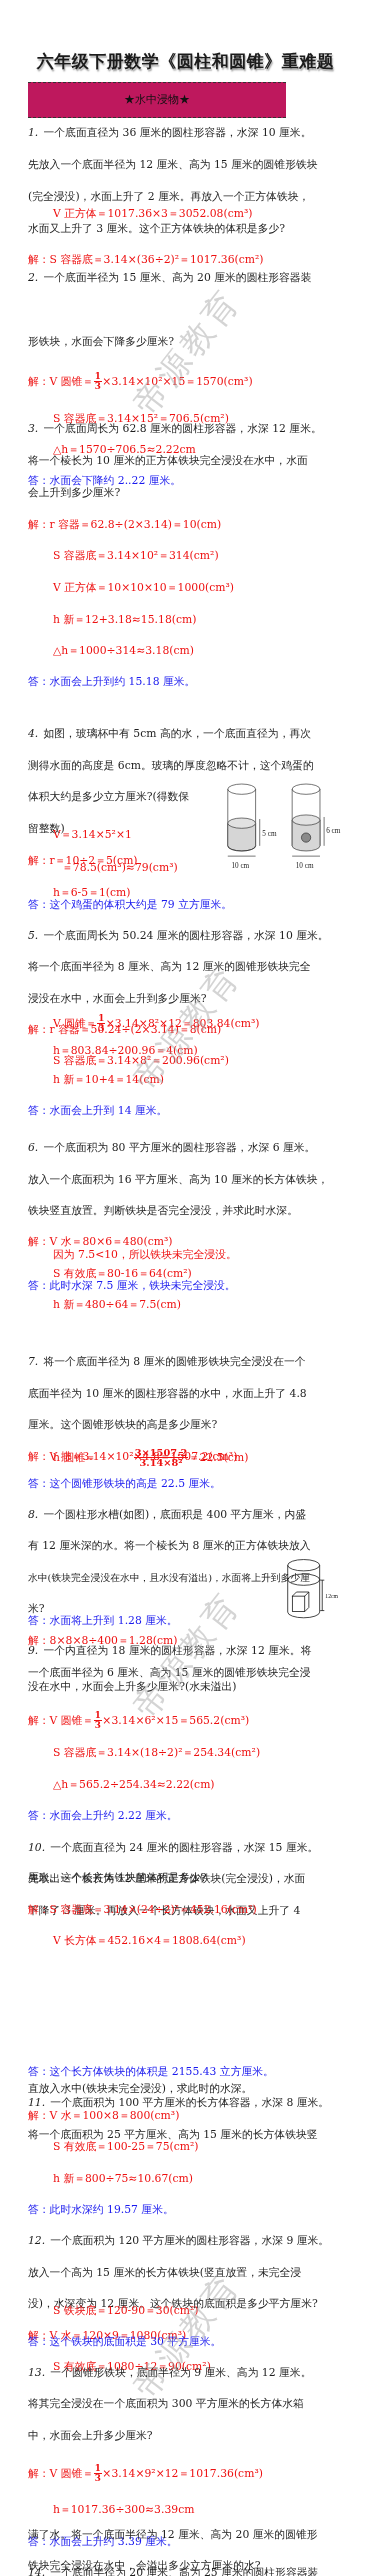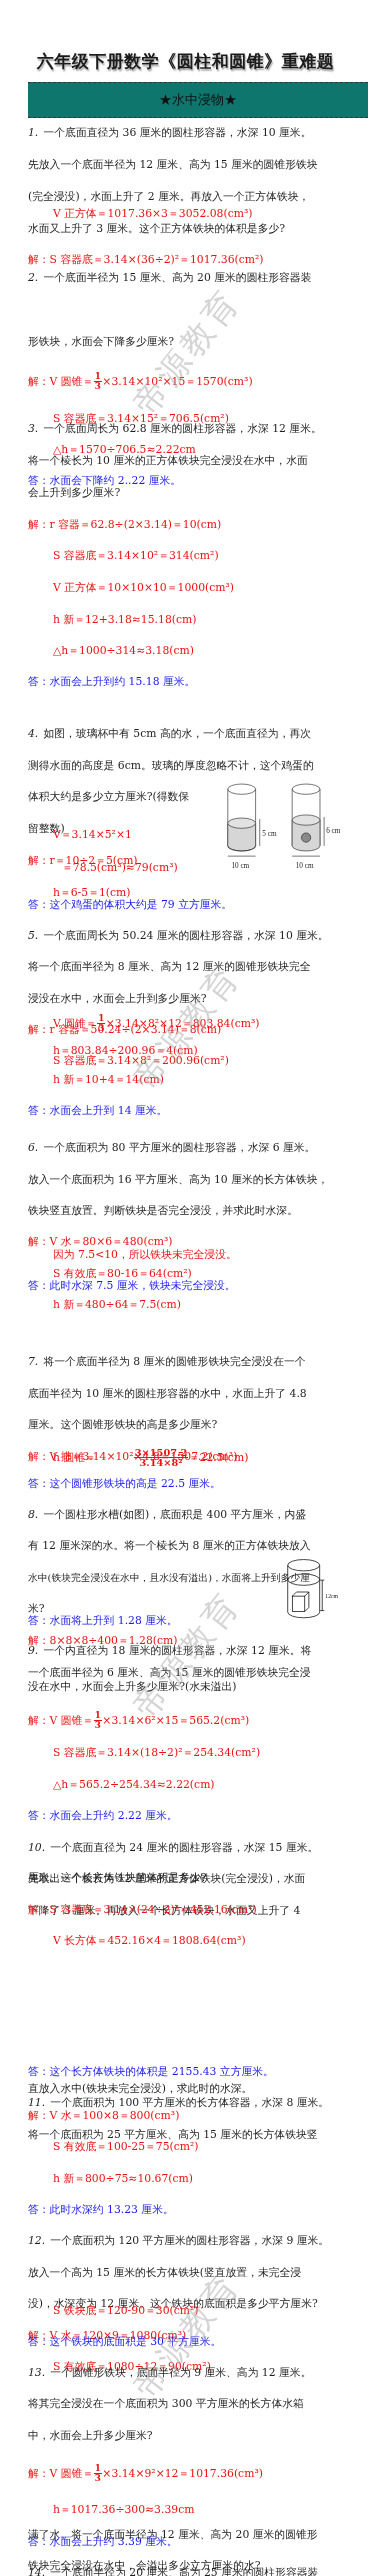--- a/index.html
+++ b/index.html
@@ -3,23 +3,23 @@
 <meta charset="utf-8">
 <style>
   html, body { margin:0; padding:0; background:#ffffff; }
   body { width:371px; height:3957px; position:relative; overflow:hidden;
          font-family:"DejaVu Serif","Liberation Serif",serif; color:#1a1a1a; }
   .page { position:absolute; left:0; top:0; width:371px; height:3957px; }
   .title { position:absolute; left:0; width:371px; top:50px; text-align:center;
            font-family:"DejaVu Sans","Liberation Sans",sans-serif; font-weight:bold;
            font-size:17px; letter-spacing:0.5px; color:#1b1b1b;
            text-shadow:1px 1.5px 1.5px rgba(0,0,0,0.35); }
-  .section-band { position:absolute; left:28px; width:340px; top:82px; height:34px;
-           background:#0f766e; border-top:0.5px dashed #333; border-bottom:0.5px dashed #333;
-           text-align:center; line-height:34px; font-size:13px; color:#111; }
+  .section-band { position:absolute; left:28px; width:258px; top:82px; height:34px;
+           background:#be185d; border-top:0.5px dashed #333; border-bottom:0.5px dashed #333;
+           text-align:center; line-height:34px; font-size:11px; color:#111; }
   .line { position:absolute; left:28px; width:319px; font-size:10.8px; white-space:nowrap; line-height:15.5px; }
   .q { color:#1e1e1e; }
   .qnum { font-style:italic; margin-right:5.2px; }
   .sol { color:#ee1111; }
   .sol.indent { left:53px; }
   .sol.indent2 { left:62px; }
   .ans { color:#1a1aee; }
   .frac { display:inline-block; vertical-align:middle; text-align:center; font-weight:bold; font-size:8.8px; line-height:9.3px; margin:0 0.5px; }
   .frac .num { display:block; border-bottom:1px solid #ee1111; padding:0 1px; }
   .frac .den { display:block; }
@@ -161,21 +161,21 @@
   <div class="line sol" style="top:1902px">解：S 容器底＝3.14×(24÷2)²＝452.16(cm²)</div>
   <div class="line sol indent" style="top:1933px">V 长方体＝452.16×4＝1808.64(cm³)</div>
   <div class="line ans" style="top:2064px">答：这个长方体铁块的体积是 2155.43 立方厘米。</div>
 
   <div class="line q" style="top:2095px"><span class="qnum">11.</span><span>一个底面积为 100 平方厘米的长方体容器，水深 8 厘米。</span></div>
   <div class="line q" style="top:2127px">将一个底面积为 25 平方厘米、高为 15 厘米的长方体铁块竖</div>
   <div class="line q" style="top:2081px;top:2081px">直放入水中(铁块未完全浸没)，求此时的水深。</div>
   <div class="line sol" style="top:2108px">解：V 水＝100×8＝800(cm³)</div>
   <div class="line sol indent" style="top:2139px">S 有效底＝100-25＝75(cm²)</div>
   <div class="line sol indent" style="top:2171px">h 新＝800÷75≈10.67(cm)</div>
-  <div class="line ans" style="top:2202px">答：此时水深约 13.23 厘米。</div>
+  <div class="line ans" style="top:2202px">答：此时水深约 19.57 厘米。</div>
 
   <div class="line q" style="top:2233px"><span class="qnum">12.</span><span>一个底面积为 120 平方厘米的圆柱形容器，水深 9 厘米。</span></div>
   <div class="line q" style="top:2265px">放入一个高为 15 厘米的长方体铁块(竖直放置，未完全浸</div>
   <div class="line q" style="top:2296px">没)，水深变为 12 厘米。这个铁块的底面积是多少平方厘米?</div>
   <div class="line sol" style="top:2328px">解：V 水＝120×9＝1080(cm³)</div>
   <div class="line sol indent" style="top:2359px">S 有效底＝1080÷12＝90(cm²)</div>
   <div class="line sol indent" style="top:2302px;top:2303px">S 铁块底＝120-90＝30(cm²)</div>
   <div class="line ans" style="top:2334px">答：这个铁块的底面积是 30 平方厘米。</div>
 
   <div class="line q" style="top:2365px"><span class="qnum">13.</span><span>一个圆锥形铁块，底面半径为 9 厘米、高为 12 厘米。</span></div>

